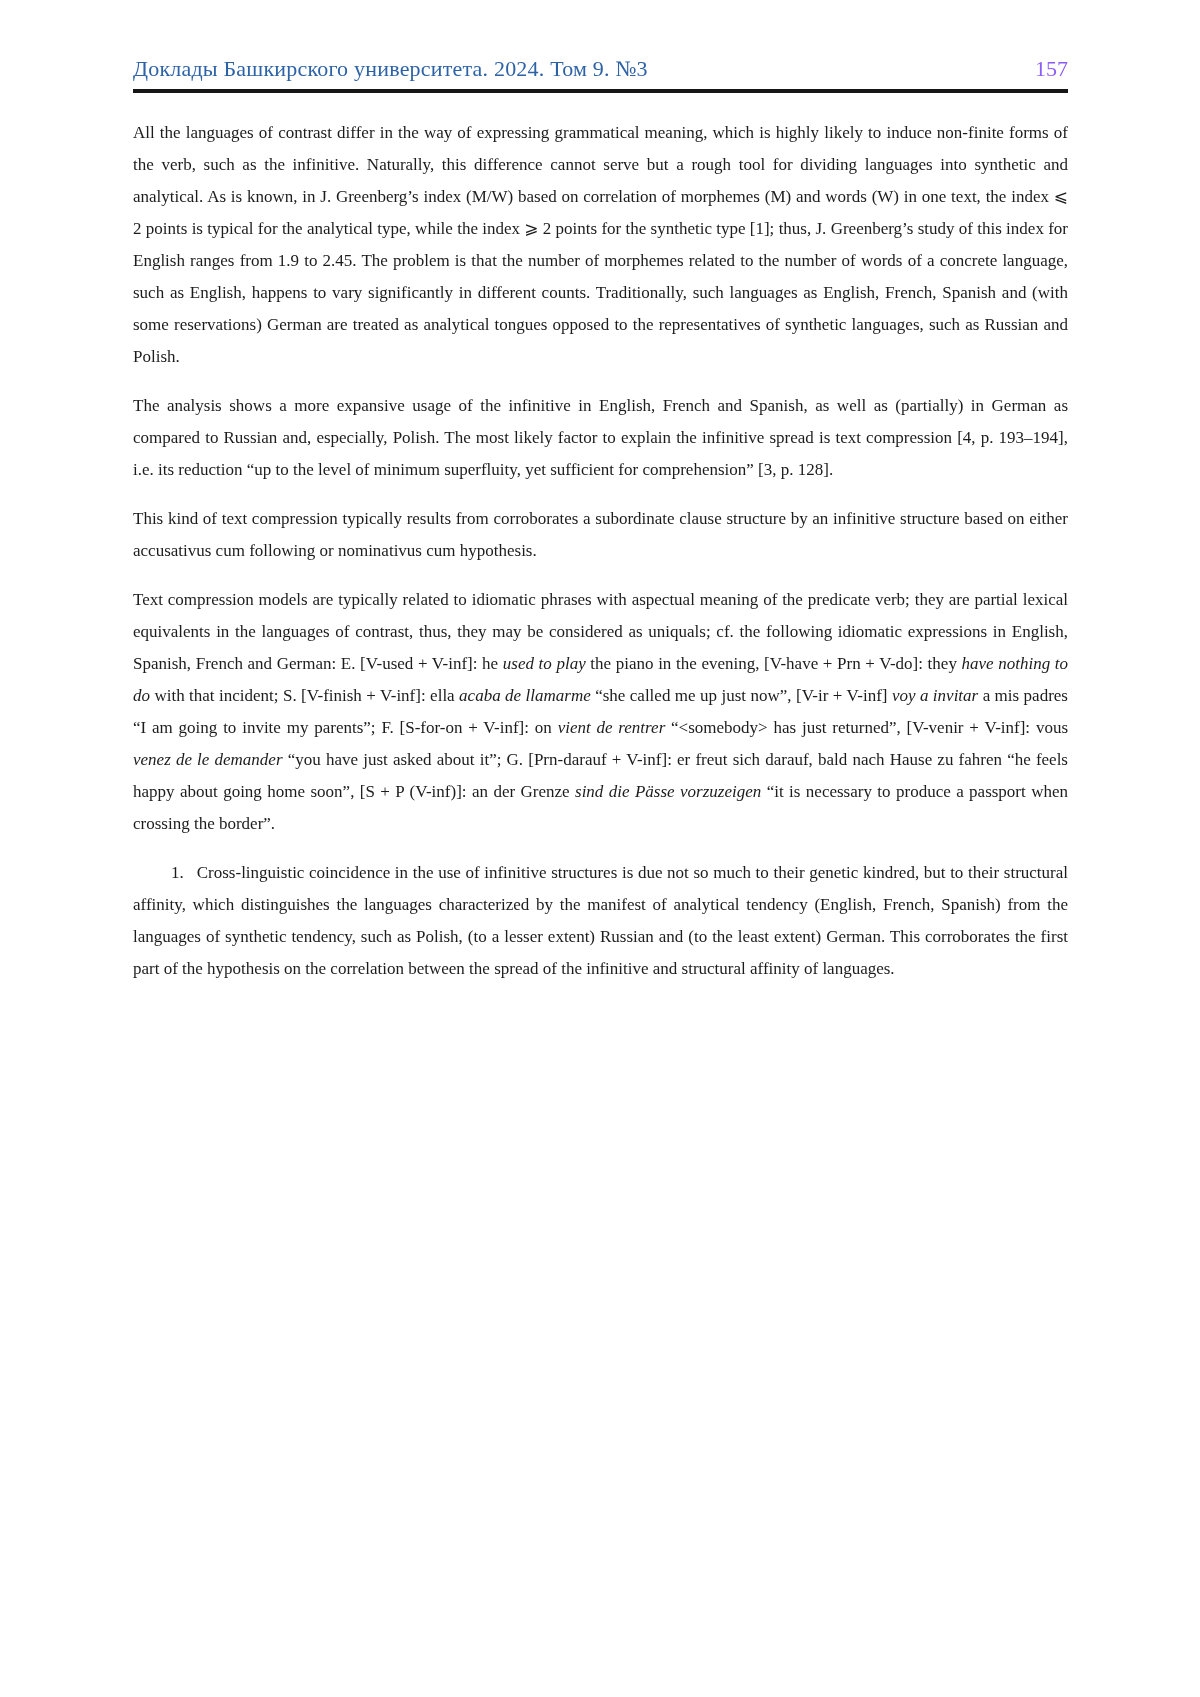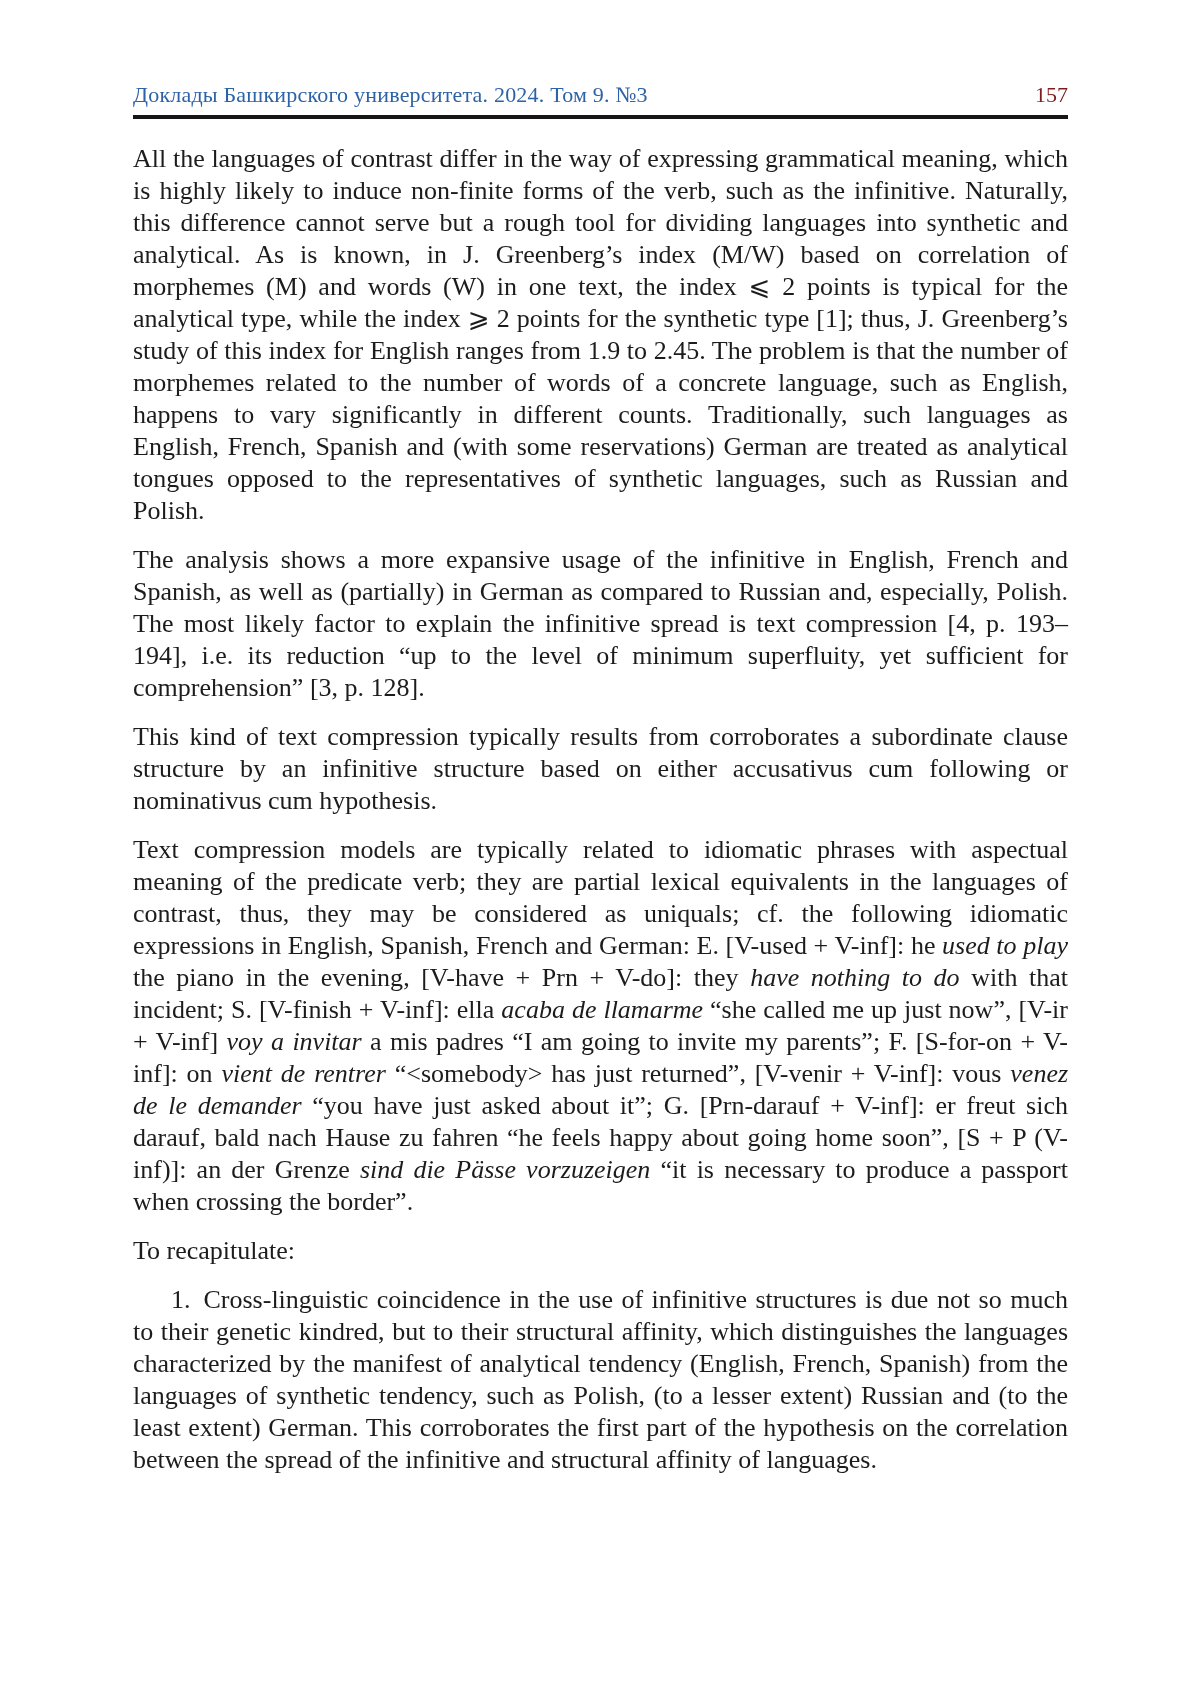--- a/index.html
+++ b/index.html
@@ -11,41 +11,41 @@
     width: 1200px;
     height: 1697px;
     font-family: "Liberation Serif", "DejaVu Serif", serif;
     color: #1c1c1c;
     overflow: hidden;
   }
   .page {
     box-sizing: border-box;
     width: 1200px;
     height: 1697px;
-    padding: 82px 132px 0 133px;
+    padding: 56px 132px 0 133px;
     background: #ffffff;
   }
   .page-header {
     display: flex;
     justify-content: space-between;
     align-items: baseline;
     font-size: 22px;
     padding-bottom: 7px;
     border-bottom: 4px solid #161616;
   }
   .journal-title {
     color: #2d62a6;
     letter-spacing: 0.2px;
   }
   .page-number {
-    color: #7f1d1d;
+    color: #8b5cf6;
   }
   .doc-body {
     margin-top: 24px;
-    font-size: 26px;
+    font-size: 17px;
     line-height: 32px;
     text-align: justify;
   }
   p.para {
     margin: 0 0 17px 0;
   }
   p.para.numbered {
     text-indent: 38px;
   }
   .num {
@@ -65,16 +65,15 @@
 <div class="page">
   <div class="page-header">
     <span class="journal-title">Доклады Башкирского университета. 2024. Том 9. №3</span>
     <span class="page-number">157</span>
   </div>
   <div class="doc-body">
       <p class="para"><span>All the languages of contrast differ in the way of expressing grammatical meaning, which is highly likely to induce non-finite forms of the verb, such as the infinitive. Naturally, this difference cannot serve but a rough tool for dividing languages into synthetic and analytical. As is known, in J. Greenberg’s index (M/W) based on correlation of morphemes (M) and words (W) in one text, the index ⩽ 2 points is typical for the analytical type, while the index ⩾ 2 points for the synthetic type [1]; thus, J. Greenberg’s study of this index for English ranges from 1.9 to 2.45. The problem is that the number of morphemes related to the number of words of a concrete language, such as English, happens to vary significantly in different counts. Traditionally, such languages as English, French, Spanish and (with some reservations) German are treated as analytical tongues opposed to the representatives of synthetic languages, such as Russian and Polish.</span></p>
       <p class="para"><span>The analysis shows a more expansive usage of the infinitive in English, French and Spanish, as well as (partially) in German as compared to Russian and, especially, Polish. The most likely factor to explain the infinitive spread is </span><span class="i">text compression</span><span> [4, p. 193–194], i.e. its reduction “up to the level of minimum superfluity, yet sufficient for comprehension” [3, p. 128].</span></p>
       <p class="para"><span>This kind of text compression typically results from corroborates a subordinate clause structure by an infinitive structure based on either </span><span class="i">accusativus cum following</span><span> or </span><span class="i">nominativus cum hypothesis</span><span>.</span></p>
       <p class="para"><span>Text compression models are typically related to idiomatic phrases with aspectual meaning of the predicate verb; they are partial lexical equivalents in the languages of contrast, thus, they may be considered as uniquals; cf. the following idiomatic expressions in English, Spanish, French and German: E. [V-used + V-inf]: </span><span class="i">he </span><span class="iu">used to play</span><span class="i"> the piano in the evening</span><span>, [V-have + Prn + V-do]: </span><span class="i">they </span><span class="iu">have nothing to do</span><span class="i"> with that incident</span><span>; S. [V-finish + V-inf]: </span><span class="i">ella </span><span class="iu">acaba de llamarme</span><span> “she called me up just now”, [V-ir + V-inf] </span><span class="iu">voy a invitar</span><span class="i"> a mis padres</span><span> “I am going to invite my parents”; F. [S-for-on + V-inf]: </span><span class="i">on </span><span class="iu">vient de rentrer</span><span> “&lt;somebody&gt; has just returned”, [V-venir + V-inf]: </span><span class="i">vous </span><span class="iu">venez de le demander</span><span> “you have just asked about it”; G. [Prn-darauf + V-inf]: </span><span class="i">er freut sich darauf, bald nach Hause zu fahren</span><span> “he feels happy about going home soon”, [S + P (V-inf)]: </span><span class="i">an der Grenze </span><span class="iu">sind die Pässe vorzuzeigen</span><span> “it is necessary to produce a passport when crossing the border”.</span></p>
-      <p class="para"><span>To recapitulate:</span></p>
       <p class="para numbered"><span class="num">1.</span><span>Cross-linguistic coincidence in the use of infinitive structures is due not so much to their genetic kindred, but to their structural affinity, which distinguishes the languages characterized by the manifest of analytical tendency (English, French, Spanish) from the languages of synthetic tendency, such as Polish, (to a lesser extent) Russian and (to the least extent) German. This corroborates the first part of the hypothesis on the correlation between the spread of the infinitive and structural affinity of languages.</span></p>
     </div>
 </div>
 
 </body></html>

